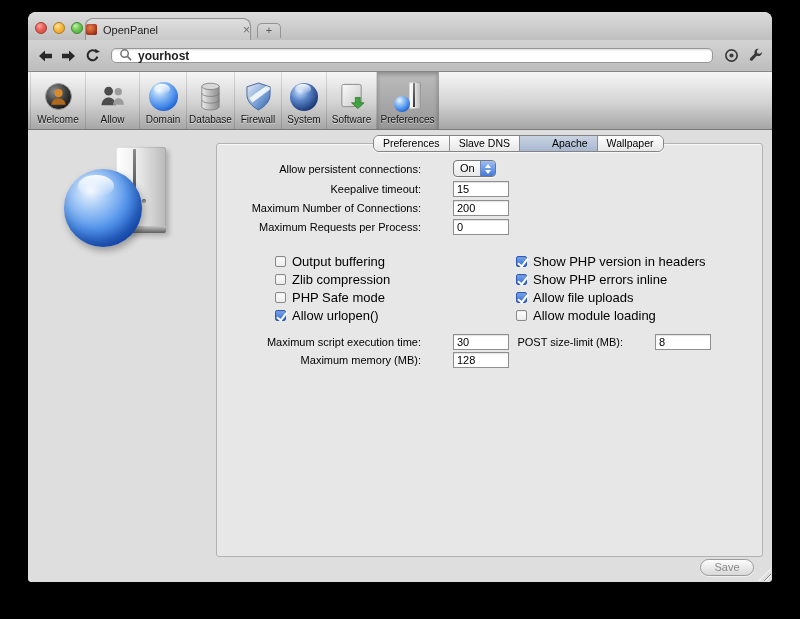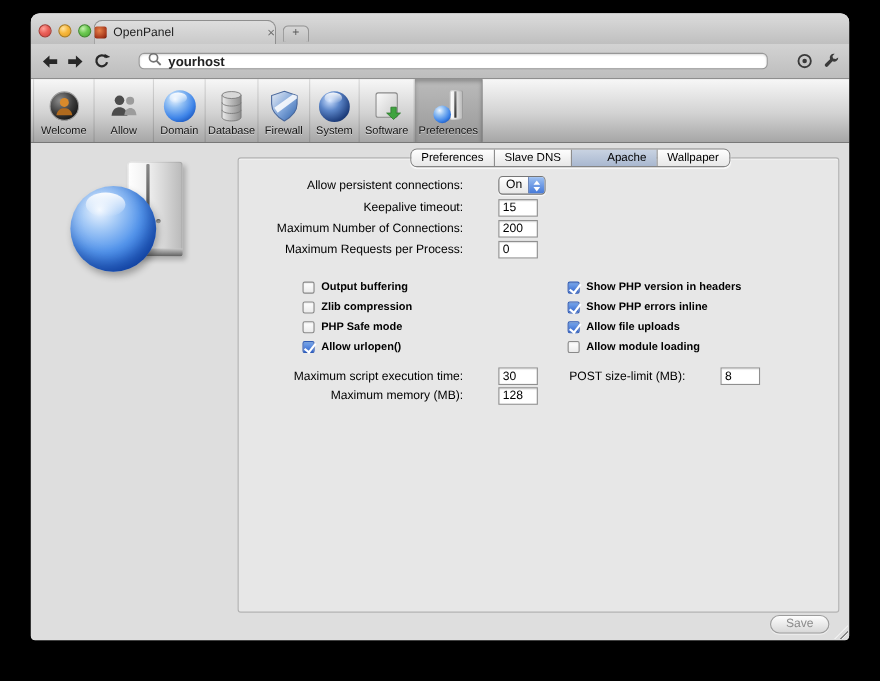--- a/index.html
+++ b/index.html
@@ -26,21 +26,21 @@
             background:linear-gradient(#d6d6d6,#c0c0c0); border:1px solid #949494; border-bottom:none;
             border-radius:5px 5px 0 0; text-align:center; font-size:11px; line-height:13px; color:#5a5a5a; }
 
   
   .navbar { position:absolute; top:28px; left:0; right:0; height:32px;
             background:linear-gradient(#d3d3d3,#bdbdbd); border-bottom:1px solid #868686;
             display:flex; align-items:center; padding:0 8px; gap:7px; }
   .nav-btn { width:17px; height:17px; display:flex; align-items:center; justify-content:center; }
   .omnibox { flex:1; height:15px; background:#fff; border:1px solid #979797; border-radius:5px;
              box-shadow:inset 0 1px 2px rgba(0,0,0,.15); display:flex; align-items:center;
-             padding:0 7px; gap:6px; margin:0 18px; }
+             padding:0 7px; gap:6px; margin:0 3px; }
   .url-text { font-size:12px; font-weight:bold; color:#222; }
 
   
   .app-toolbar { position:absolute; top:60px; left:0; right:0; height:58px;
                  background:linear-gradient(#f7f7f7,#d2d2d2 55%,#a6a6a6); border-bottom:1px solid #787878;
                  display:flex; align-items:stretch; padding-left:2px; }
   .tool-item { display:flex; flex-direction:column; align-items:center; justify-content:flex-end;
                padding:4px 0 4px; border-right:1px solid rgba(0,0,0,.13); }
   .tool-item:first-child { border-left:1px solid rgba(0,0,0,.13); }
   .tool-item.selected { background:linear-gradient(#bcbcbc,#979797);
@@ -89,40 +89,40 @@
   .seg-tabs { position:absolute; left:345px; top:5px; height:17px; display:flex;
               border:1px solid #848484; border-radius:6px; overflow:hidden;
               box-shadow:0 1px 1px rgba(255,255,255,.8); z-index:2; }
   .seg { padding:0 9px; font-size:10.5px; line-height:15px; color:#000;
          background:linear-gradient(#fefefe,#e7e7e7); border-right:1px solid #8d8d8d; white-space:nowrap; }
   .seg:last-child { border-right:none; }
   .seg.selected { background:linear-gradient(#c9d3e2,#a9b8d0);padding-left:32px; }
 
   .frow { position:absolute; display:flex; align-items:center; height:17px;gap:28px; }
   .flabel { width:208px; text-align:right; font-size:11px; color:#000; padding-right:4px; white-space:nowrap; }
-  .finput { width:36px; height:16px; border:1px solid #8f8f8f; background:#fff;
+  .finput { width:56px; height:16px; border:1px solid #8f8f8f; background:#fff;
             font:11px "Liberation Sans",sans-serif; padding:0 3px;
             box-shadow:inset 0 1px 1px rgba(0,0,0,.12); }
   .popup { display:flex; align-items:stretch; height:17px; border:1px solid #767676; border-radius:4px;
            overflow:hidden; background:linear-gradient(#fff,#e7e7e7); box-shadow:0 1px 1px rgba(255,255,255,.8); }
   .popup-val { padding:0 5px 0 6px; font-size:11px; line-height:15px; color:#000; }
   .popup-cap { width:15px; background:linear-gradient(#9dc0f2,#4478d8); border-left:1px solid #6d86b8;
                display:flex; flex-direction:column; align-items:center; justify-content:center; gap:2px; }
   .arr-up { width:0; height:0; border-left:3px solid transparent; border-right:3px solid transparent;
             border-bottom:4px solid #fff; }
   .arr-down { width:0; height:0; border-left:3px solid transparent; border-right:3px solid transparent;
               border-top:4px solid #fff; }
 
   .cbrow { position:absolute; display:flex; align-items:center; gap:6px; height:14px; }
   .cb { width:11px; height:11px; border:1px solid #898989; border-radius:2px; position:relative;
         background:linear-gradient(#fff,#ebebeb); box-shadow:inset 0 1px 1px rgba(0,0,0,.08); flex:0 0 auto; }
   .cb.checked { background:linear-gradient(#7aa9ee,#3466cb); border-color:#2f5bb5; }
   .cb.checked::after { content:''; position:absolute; left:3px; top:-1px; width:4px; height:9px;
         border:solid #fff; border-width:0 2px 2px 0; transform:rotate(38deg); }
-  .cb-label { font-size:10px; color:#000; white-space:nowrap;font-weight:bold; }
+  .cb-label { font-size:13px; color:#000; white-space:nowrap; }
 
   .save-btn { position:absolute; left:672px; top:429px; width:54px; height:17px;
               border:1px solid #9c9c9c; border-radius:9px;
               background:linear-gradient(#fdfdfd,#d8d8d8); font-size:11px; color:#8a8a8a;
               text-align:center; line-height:15px; box-shadow:0 1px 1px rgba(255,255,255,.6); }
   .resize-grip { position:absolute; right:1px; bottom:1px; width:13px; height:13px;
       background:repeating-linear-gradient(135deg,transparent 0 3px,rgba(0,0,0,.4) 3px 4px,rgba(255,255,255,.55) 4px 5px);
       clip-path:polygon(100% 0,100% 100%,0 100%); }
 </style>
 </head>

